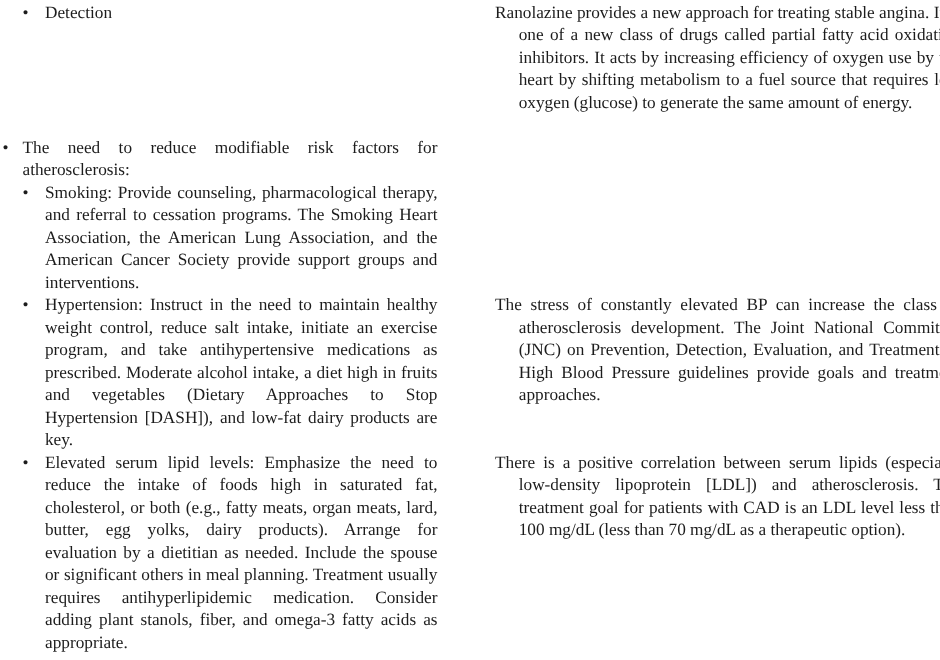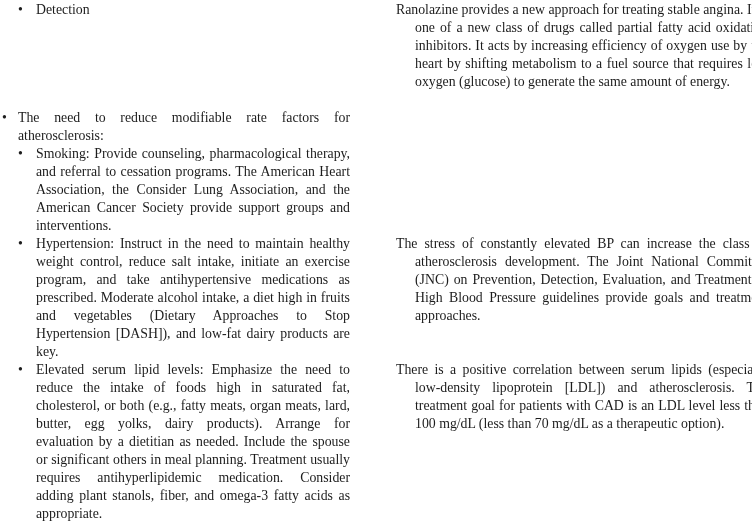--- a/index.html
+++ b/index.html
@@ -55,26 +55,26 @@
 
 <div class="page">
 
   <div class="list-item lvl2" style="top:1px">
     <span class="bullet">•</span>
     <span>Detection</span>
   </div>
 
   <div class="list-item lvl1" style="top:109px">
     <span class="bullet">•</span>
-    <span>The need to reduce modifiable rate factors for atherosclerosis:</span>
+    <span>The need to reduce modifiable risk factors for atherosclerosis:</span>
   </div>
 
   <div class="list-item lvl2" style="top:145px">
     <span class="bullet">•</span>
-    <span>Smoking: Provide counseling, pharmacological therapy, and referral to cessation programs. The American Heart Association, the Consider Lung Association, and the American Cancer Society provide support groups and interventions.</span>
+    <span>Smoking: Provide counseling, pharmacological therapy, and referral to cessation programs. The Smoking Heart Association, the American Lung Association, and the American Cancer Society provide support groups and interventions.</span>
   </div>
 
   <div class="list-item lvl2" style="top:235px">
     <span class="bullet">•</span>
     <span>Hypertension: Instruct in the need to maintain healthy weight control, reduce salt intake, initiate an exercise program, and take antihypertensive medications as prescribed. Moderate alcohol intake, a diet high in fruits and vegetables (Dietary Approaches to Stop Hypertension [DASH]), and low-fat dairy products are key.</span>
   </div>
 
   <div class="list-item lvl2" style="top:361px">
     <span class="bullet">•</span>
     <span>Elevated serum lipid levels: Emphasize the need to reduce the intake of foods high in saturated fat, cholesterol, or both (e.g., fatty meats, organ meats, lard, butter, egg yolks, dairy products). Arrange for evaluation by a dietitian as needed. Include the spouse or significant others in meal planning. Treatment usually requires antihyperlipidemic medication. Consider adding plant stanols, fiber, and omega-3 fatty acids as appropriate.</span>

